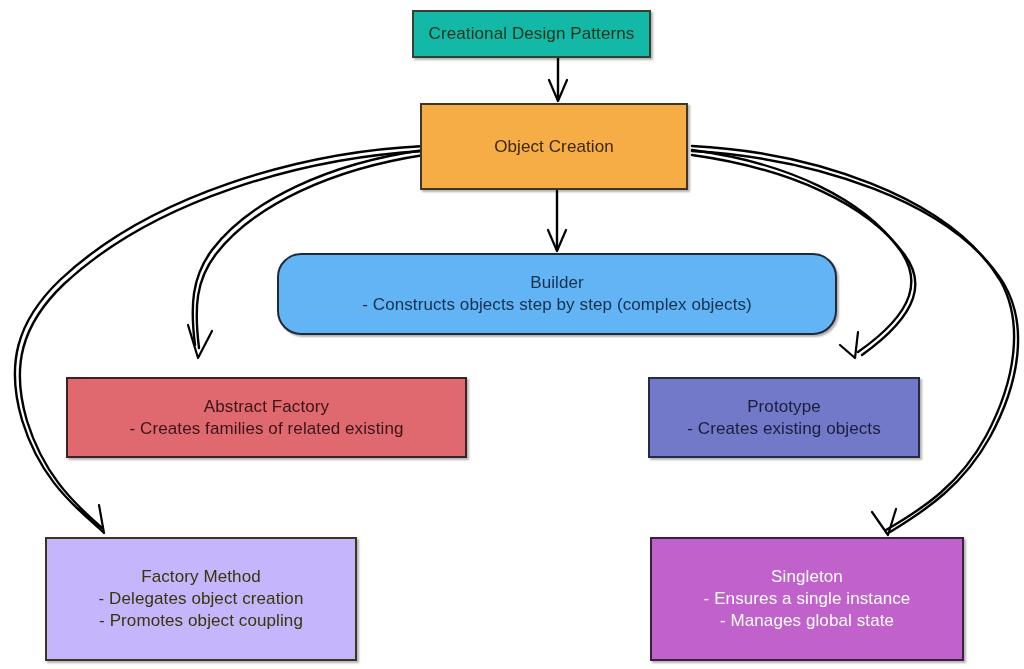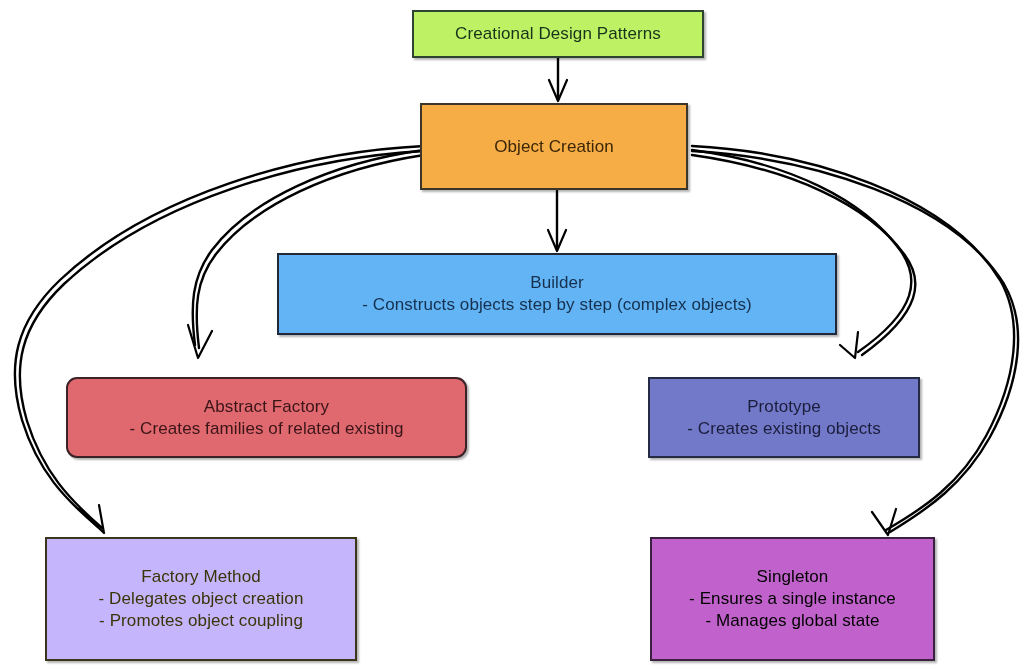--- a/index.html
+++ b/index.html
@@ -36,27 +36,27 @@
     text-align: center;
     line-height: 1.28;
     font-size: 17px;
     letter-spacing: 0.1px;
     z-index: 2;
   }
   .node .line { display: block; white-space: nowrap; }
   .shadow { box-shadow: 2px 2px 2px rgba(0,0,0,0.30); }
 
   
-  #node-root      { left: 412px; top: 10px;  width: 292px; height: 48px; background:#bef264; color:#18331b; border-color:#2f4430; }
+  #node-root      { left: 412px; top: 10px;  width: 239px; height: 48px; background:#14b8a6; color:#18331b; border-color:#2f4430; }
   #node-goal      { left: 420px; top: 103px; width: 268px; height: 87px; background:#f7ad46; color:#3b2607; border-color:#3d3527; }
-  #node-builder   { left: 277px; top: 253px; width: 560px; height: 82px; background:#62b4f5; color:#16304e; border-color:#20283a; }
-  #node-abstract  { left: 66px;  top: 377px; width: 401px; height: 81px; background:#e0686f; color:#3a1518; border-color:#3b2226;border-radius:11px; }
+  #node-builder   { left: 277px; top: 253px; width: 560px; height: 82px; background:#62b4f5; color:#16304e; border-color:#20283a;border-radius:24px; }
+  #node-abstract  { left: 66px;  top: 377px; width: 401px; height: 81px; background:#e0686f; color:#3a1518; border-color:#3b2226; }
   #node-prototype { left: 648px; top: 377px; width: 272px; height: 81px; background:#7279c8; color:#1b1d3c; border-color:#262b45;text-align:center; }
   #node-factory   { left: 45px;  top: 537px; width: 312px; height: 124px; background:#c4b5fd; color:#3a3508; border-color:#3b3519; }
-  #node-singleton { left: 650px; top: 537px; width: 285px; height: 124px; background:#c162cc; color:#000000; border-color:#3a2140; }
+  #node-singleton { left: 650px; top: 537px; width: 314px; height: 124px; background:#c162cc; color:#ffffff; border-color:#3a2140; }
 </style>
 </head>
 <body>
 
 <div id="stage">
 
   <svg id="edges" viewBox="0 0 1024 669" width="1024" height="669" xmlns="http://www.w3.org/2000/svg">
     <g fill="none" stroke="#000000" stroke-width="2.4" stroke-linecap="round" stroke-linejoin="round">
 
       <g>

